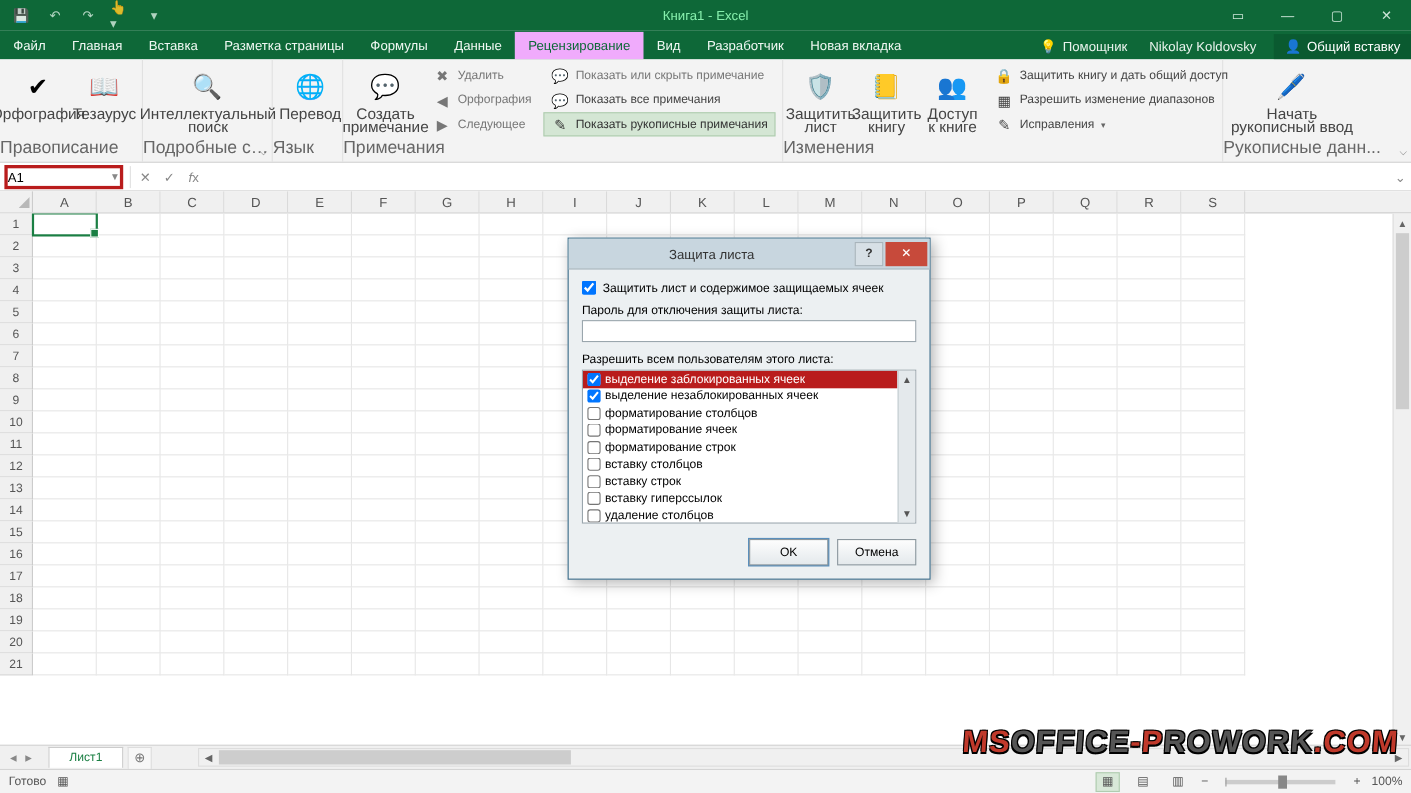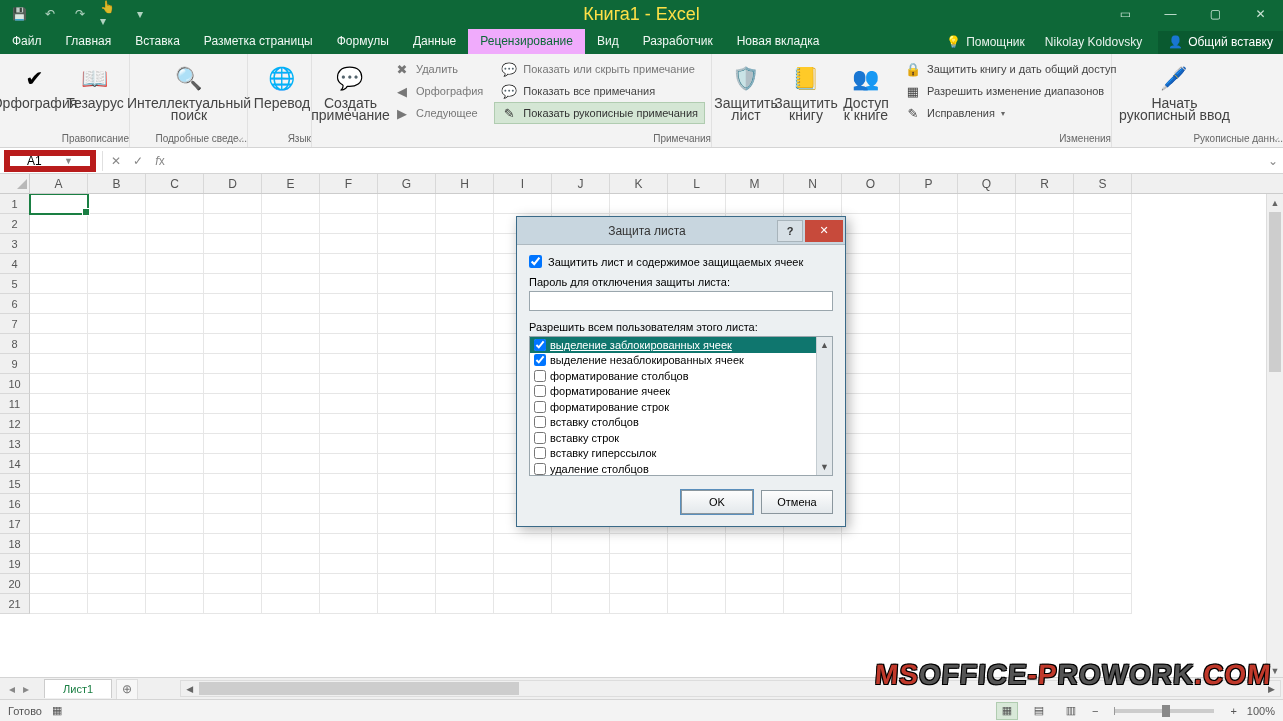--- a/index.html
+++ b/index.html
@@ -2,51 +2,51 @@
 <html><head>
 <meta charset="utf-8">
 <style>
 * { margin: 0; padding: 0; box-sizing: border-box; font-family: "Segoe UI", Tahoma, sans-serif; }
 body { background: #fff; width: 1283px; height: 721px; overflow: hidden; position: relative; font-size: 12px; }
 
 
 .titlebar { height: 28px; background: #0e6838; display: flex; align-items: center; color: #cde6d8; position: relative; }
 .titlebar .qat { display: flex; align-items: center; gap: 10px; padding-left: 10px; }
 .titlebar .qat .qbtn { width: 20px; height: 20px; display:flex; align-items:center; justify-content:center; opacity:.85; cursor:pointer; }
-.titlebar .title { position:absolute; left:50%; transform:translateX(-50%); color:#fde047; font-size:18px; }
+.titlebar .title { position:absolute; left:50%; transform:translateX(-50%); color:#86efac; font-size:12px; }
 .titlebar .win-controls { margin-left:auto; display:flex; }
 .titlebar .win-controls .wbtn { width:45px; height:28px; display:flex; align-items:center; justify-content:center; color:#cde6d8; cursor:pointer; }
 
 
 .tabs-row { height: 26px; background: #0e6838; display:flex; align-items:flex-end; color:#fff; font-size:12px; }
 .tabs-row .tab { padding: 5px 12px 6px; cursor:pointer; color:#f0f8f3; white-space:nowrap; }
 .tabs-row .tab.active { background:#f0abfc; color:#0e6838; }
 .tabs-row .spacer { flex:1; }
 .tabs-row .tell-me { padding:5px 10px; display:flex; align-items:center; gap:5px; color:#e8f2ec; }
 .tabs-row .user { padding:5px 10px; color:#e8f2ec; }
 .tabs-row .share { padding:4px 10px 5px; display:flex; align-items:center; gap:5px; background:#0a5a30; color:#fff; margin-left:6px; }
 
 
 .ribbon { height: 94px; background:#f3f3f3; border-bottom:1px solid #d4d4d4; display:flex; position:relative; }
 .rgroup { border-right:1px solid #e1e1e1; padding:4px 6px 0; display:flex; flex-direction:column; position:relative; }
-.rgroup .label { position:absolute; bottom:3px; left:0; right:0; text-align:right; color:#666; font-size:10px; white-space:nowrap; overflow:hidden; text-overflow:ellipsis;}
+.rgroup .label { position:absolute; bottom:3px; left:0; right:0; text-align:left; color:#666; font-size:16px; white-space:nowrap; overflow:hidden; text-overflow:ellipsis;}
 .rgroup .label.has-launcher::after { content:"⌵"; font-size:9px; position:absolute; right:4px; bottom:0; color:#888;}
 .rgroup .body { display:flex; gap:4px; height:72px; align-items:flex-start; }
 .bigbtn { min-width:56px; height:70px; display:flex; flex-direction:column; align-items:center; justify-content:flex-start; padding-top:4px; gap:2px; cursor:pointer; border:1px solid transparent; text-align:center; }
 .bigbtn .ico { width:32px; height:32px; display:flex; align-items:center; justify-content:center; font-size:22px; }
 .bigbtn .lbl { font-size:14px; color:#444; line-height:12px; }
 .smallbtn-row { display:flex; flex-direction:column; gap:0; }
 .smallbtn { height:22px; display:flex; align-items:center; gap:6px; padding:0 6px; cursor:pointer; border:1px solid transparent; font-size:11px; color:#777; white-space:nowrap; }
 .smallbtn.enabled { color:#444; }
 .smallbtn.pressed { background:#d4e6d4; border-color:#b0ccb0; color:#333; }
 .smallbtn .sico { width:16px; height:16px; display:flex; align-items:center; justify-content:center; font-size:13px; }
 
 
 .fbar { height:26px; background:#fff; border-bottom:1px solid #d4d4d4; display:flex; align-items:center; }
-.namebox { width:92px; height:22px; border:6px solid #b91c1c; margin:0 4px; padding:0 17px; font-size:12px; display:flex; align-items:center; justify-content:space-between; }
+.namebox { width:108px; height:22px; border:3px solid #b91c1c; margin:0 4px; padding:0 0; font-size:12px; display:flex; align-items:center; justify-content:space-between; }
 .namebox .dd { color:#888; font-size:9px; }
 .fbar .sep { width:1px; height:20px; background:#e0e0e0; margin:0 2px; }
 .fbar .fxbtn { width:22px; height:22px; display:flex; align-items:center; justify-content:center; color:#888; cursor:pointer; }
 .fbar .formula-input { flex:1; height:22px; border:none; outline:none; padding:0 6px; font-size:12px; }
 .fbar .expand { width:20px; color:#888; text-align:center; cursor:pointer; }
 
 
 .grid-wrap { position:absolute; top:174px; left:0; right:0; bottom:22px; background:#fff; display:flex; flex-direction:column; }
 .col-headers { display:flex; height:20px; background:#f0f0f0; border-bottom:1px solid #ccc; }
 .corner { width:30px; border-right:1px solid #ccc; background:#f0f0f0; display:flex; align-items:center; justify-content:flex-end; padding-right:2px; }
@@ -94,21 +94,21 @@
 .dialog .d-close { width:38px; height:22px; background:#c74a3b; color:#fff; display:flex; align-items:center; justify-content:center; cursor:pointer; margin-right:2px;}
 .dialog .d-body { padding:10px 12px 12px; }
 .dialog .chk-row { display:flex; align-items:center; gap:6px; margin-bottom:8px; }
 .dialog .chk-row input { width:13px; height:13px;}
 .dialog .pw-label { margin-bottom:3px; display:block;}
 .dialog .pw-input { width:100%; height:20px; border:1px solid #9aa6ad; padding:0 3px; background:#fff;}
 .dialog .perm-label { margin:10px 0 3px; display:block;}
 .dialog .perm-box { border:1px solid #9aa6ad; background:#fff; height:140px; display:flex; }
 .dialog .perm-list { flex:1; overflow:hidden;}
 .dialog .perm-item { display:flex; align-items:center; gap:4px; padding:1px 4px; height:15.5px; font-size:11px;}
-.dialog .perm-item.selected { background:#0f766e; color:#fff;text-decoration:underline;}
+.dialog .perm-item.selected { background:#b91c1c; color:#fff;}
 .dialog .perm-item input { width:12px; height:12px;}
 .dialog .perm-scroll { width:16px; background:#e4e9ec; border-left:1px solid #c4ccd1; position:relative;}
 .dialog .perm-scroll .psarr { position:absolute; left:0; right:0; height:16px; display:flex; align-items:center; justify-content:center; font-size:9px; color:#555;}
 .dialog .perm-scroll .psarr.u{top:0;} .dialog .perm-scroll .psarr.d{bottom:0;}
 .dialog .d-buttons { display:flex; justify-content:flex-end; gap:8px; margin-top:14px;}
 .dialog .d-btn { min-width:72px; height:24px; border:1px solid #8a969d; background:linear-gradient(#fdfdfd,#e4e9ec); cursor:pointer; font-size:11px;}
 .dialog .d-btn.primary { box-shadow:0 0 0 1px #5a8fbc;}
 
 .watermark { position:absolute; right:12px; bottom:30px; font-family: Impact, sans-serif; font-size:28px; font-weight:bold; letter-spacing:1px; color:#c0392b; text-shadow: -1px -1px 0 #000, 1px -1px 0 #000, -1px 1px 0 #000, 1px 1px 0 #000; transform:skewX(-4deg); pointer-events:none;}
 .watermark .gray{ color:#555;}

